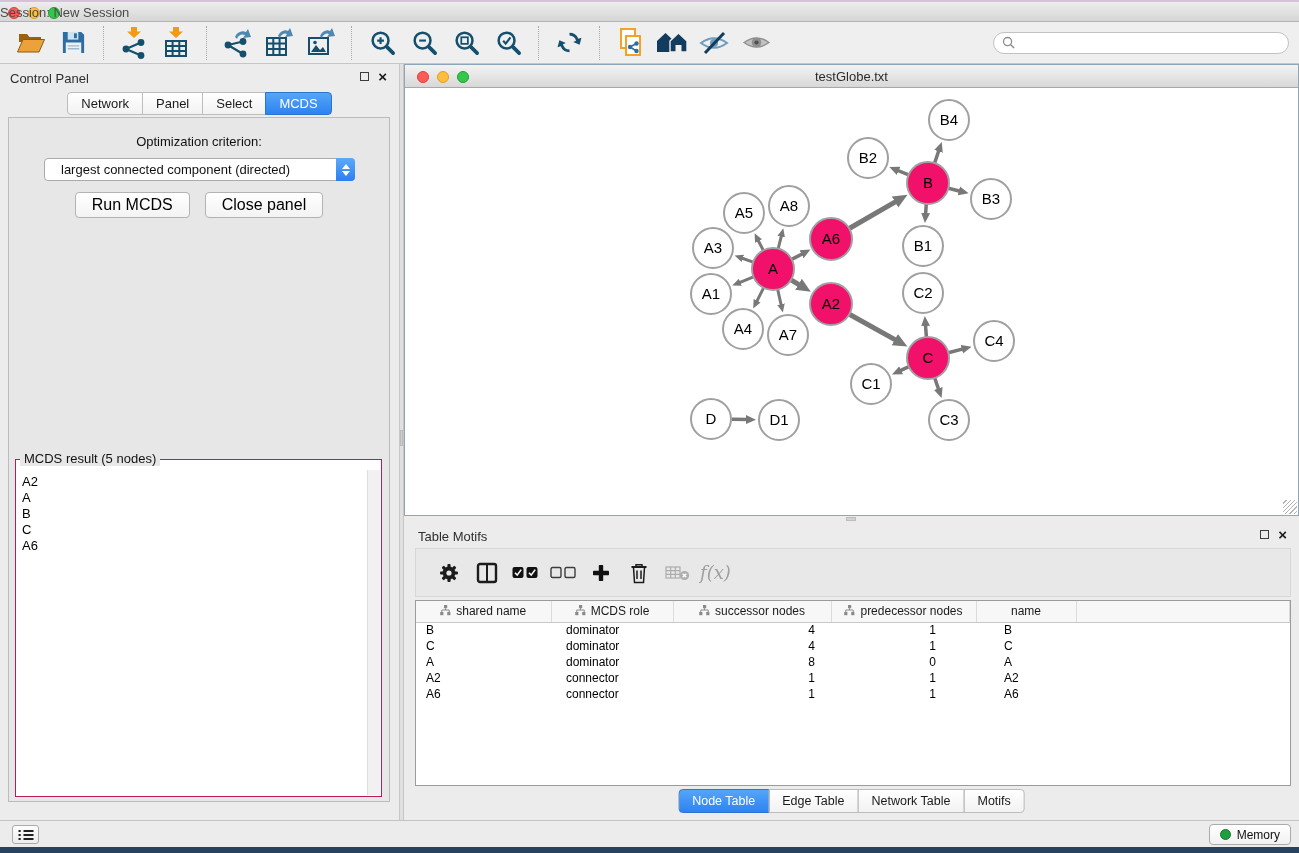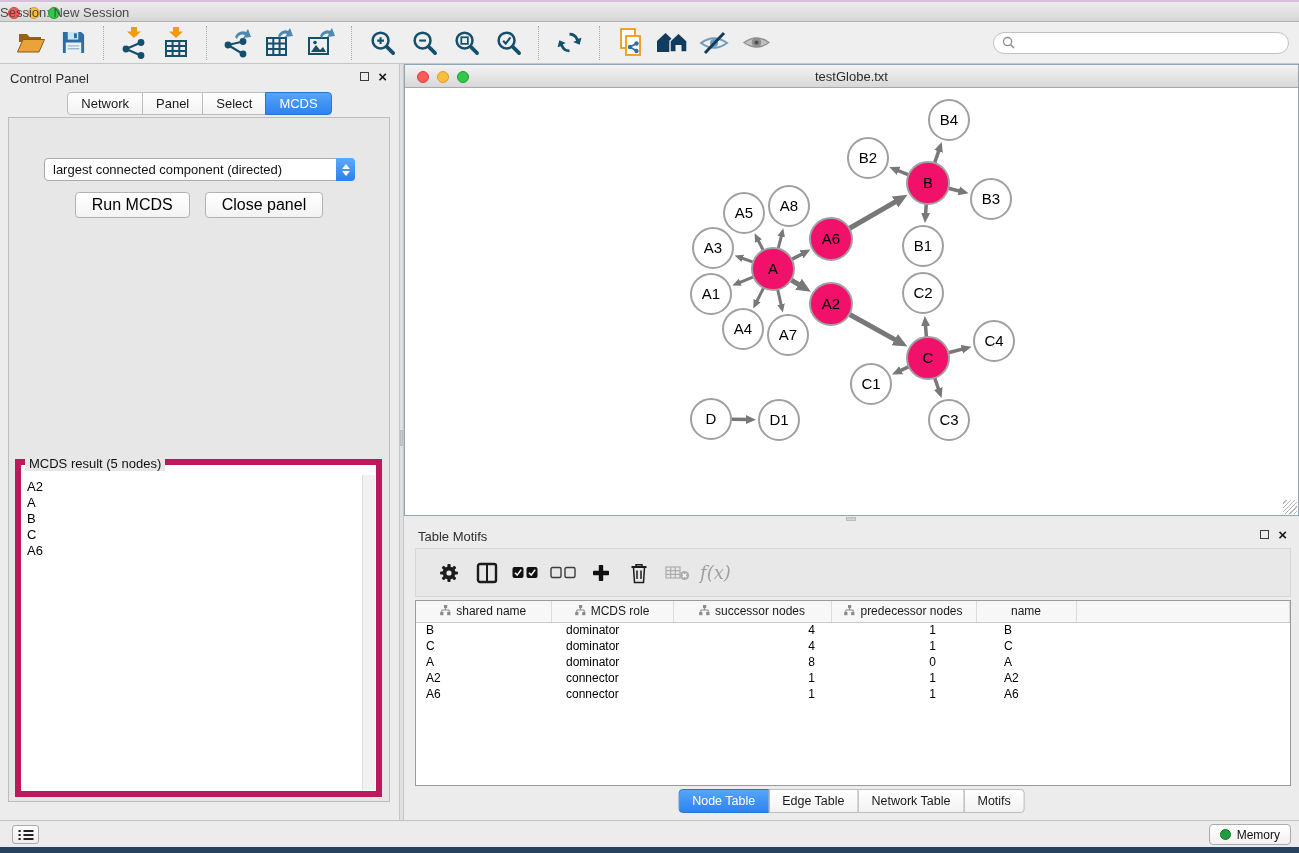--- a/index.html
+++ b/index.html
@@ -42,32 +42,32 @@
     border:1px solid #bdbdbd; margin-left:-1px; color:#1a1a1a; cursor:default; white-space:nowrap; }
   .seg-tab:first-child { border-radius:4px 0 0 4px; margin-left:0; }
   .seg-tab:last-child { border-radius:0 4px 4px 0; }
   .seg-tab.active { background:linear-gradient(#55a5f8,#2d83f0); border-color:#2d74cf; color:#fff; }
 
   .cp-body { position:absolute; left:8px; right:9px; top:53px; bottom:18px;
     border:1px solid #bcbcbc; background:#e7e7e7; }
   .opt-label { text-align:center; margin-top:16px; font-size:13px; color:#111; }
   .criterion-select { position:absolute; left:35px; right:34px; top:40px; height:23px;
     background:#fff; border:1px solid #ababab; border-radius:4px; display:flex; align-items:center; }
-  .criterion-select .sel-text { flex:1; font-size:13px; padding-left:8px; color:#111; white-space:nowrap; }
+  .criterion-select .sel-text { flex:1; font-size:13px; padding-left:16px; color:#111; white-space:nowrap; }
   .spinner { width:19px; height:23px; margin:-1px -1px -1px 0; border-radius:0 4px 4px 0;
     background:linear-gradient(#5caafa,#2d7ef0); display:flex; flex-direction:column;
     align-items:center; justify-content:center; gap:2px; }
   .spin-up { width:0; height:0; border-left:4px solid transparent; border-right:4px solid transparent; border-bottom:5px solid #fff; }
   .spin-dn { width:0; height:0; border-left:4px solid transparent; border-right:4px solid transparent; border-top:5px solid #fff; }
   .cp-buttons { position:absolute; left:0; right:0; top:74px; display:flex; justify-content:center; gap:15px; }
   .push-btn { font-family:"Liberation Sans", sans-serif; font-size:16px; padding:3px 16px;
     background:linear-gradient(#ffffff,#f3f3f3); border:1px solid #b3b3b3; border-radius:4px; cursor:default; }
 
   .mcds-result { position:absolute; left:6px; right:7px; top:341px; bottom:4px;
-    border:6px solid #be185d; background:#fff; }
+    border:1px solid #be185d; background:#fff; }
   .mcds-result .legend { position:absolute; top:-9px; left:4px; background:#e7e7e7;
     padding:0 4px; font-size:13px; color:#111; }
   .result-list { position:absolute; left:0; right:14px; top:10px; bottom:1px; overflow:hidden;
     padding:4px 6px; font-size:13px; line-height:16px; color:#000; }
   .result-scroll { position:absolute; right:1px; top:10px; bottom:1px; width:13px;
     background:#f1f1f1; border-left:1px solid #ddd; }
 
   .v-divider { position:absolute; left:399px; top:64px; width:5px; height:756px;
     background:#e0e0e0; border-left:1px solid #c6c6c6; border-right:1px solid #c6c6c6; }
   .v-grip { position:absolute; top:366px; left:0; width:3px; height:16px; background:#cfcfcf; border:1px solid #bbb; }
@@ -289,20 +289,21 @@
       <span class="close-x">×</span>
     </span>
   </div>
   <div class="seg-tabs">
     <div class="seg-tab">Network</div>
     <div class="seg-tab">Panel</div>
     <div class="seg-tab">Select</div>
     <div class="seg-tab active">MCDS</div>
   </div>
   <div class="cp-body">
+    <div class="opt-label">Optimization criterion:</div>
     <div class="criterion-select">
       <span class="sel-text">largest connected component (directed)</span>
       <span class="spinner">
           <span class="spin-up"></span>
           <span class="spin-dn"></span>
         </span>
     </div>
     <div class="cp-buttons">
       <button class="push-btn">Run MCDS</button>
       <button class="push-btn">Close panel</button>

